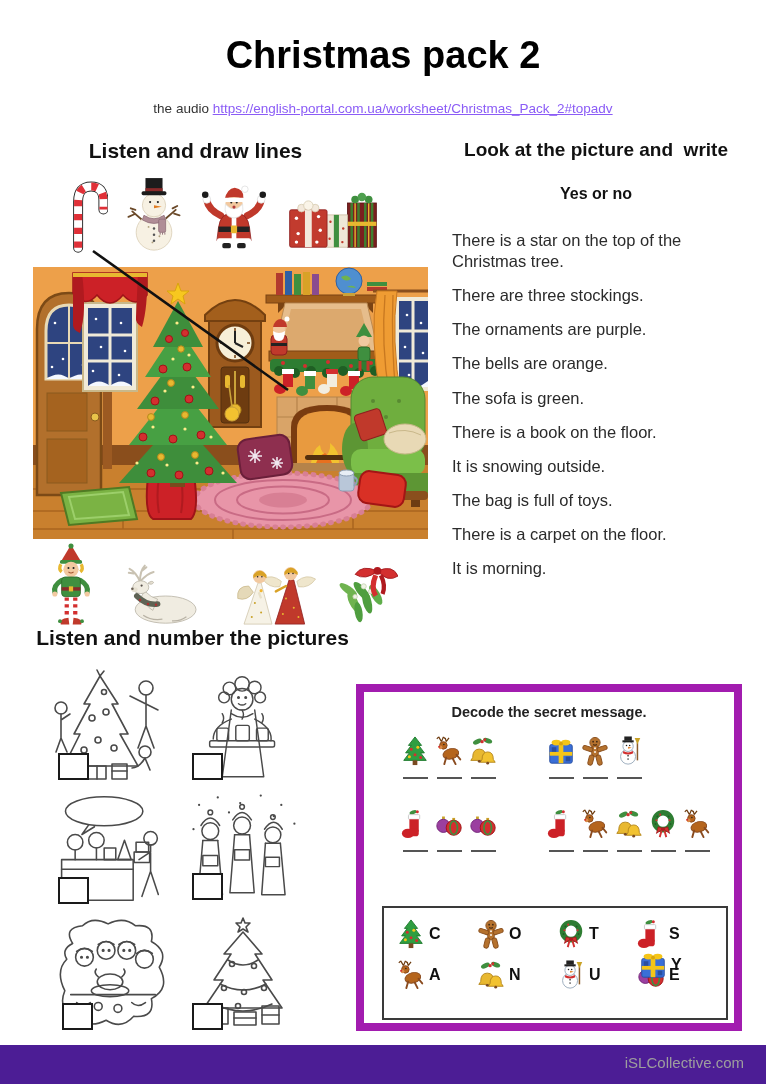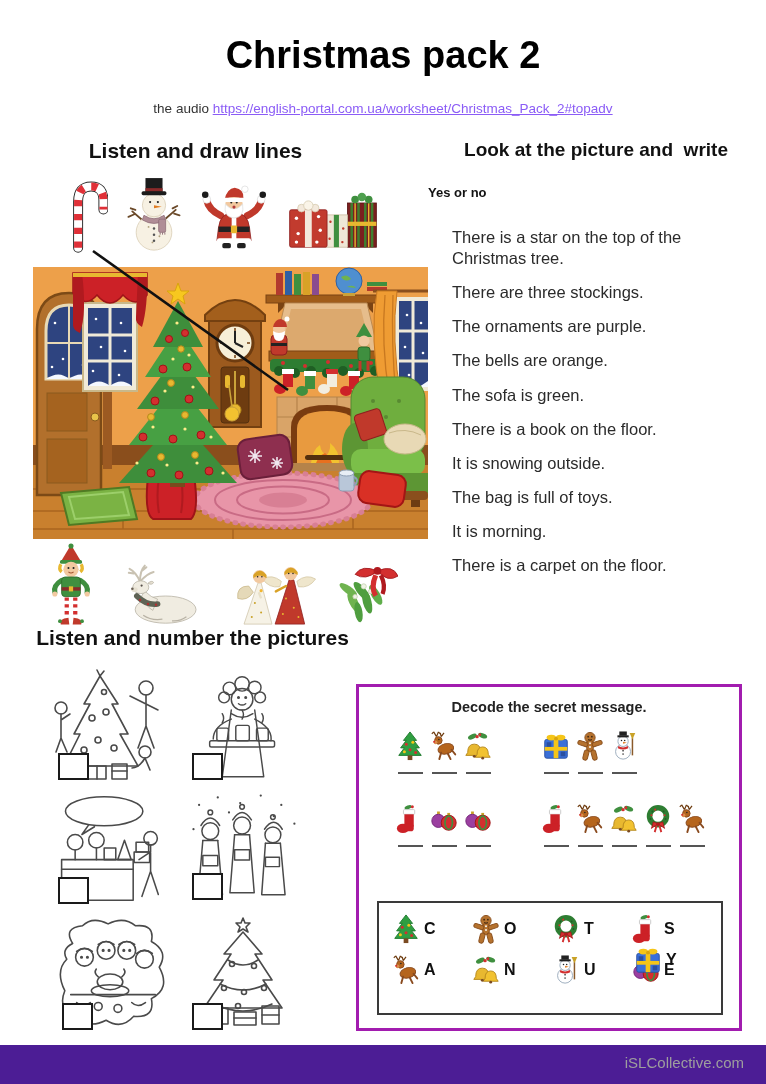--- a/index.html
+++ b/index.html
@@ -24,36 +24,36 @@
   .p-presents svg{width:98px;height:68px;}
   .p-elf svg{width:46px;height:85px;}
   .p-deer svg{width:92px;height:64px;}
   .p-angels svg{width:92px;height:70px;}
   .p-mistletoe svg{width:60px;height:73px;}
   .scene{position:absolute;left:33px;top:267px;width:395px;height:272px;}
   .scene svg{width:100%;height:100%;display:block;}
   .overlay{position:absolute;left:0;top:0;width:766px;height:1084px;pointer-events:none;z-index:5;}
   .right-col{position:absolute;left:428px;top:139px;width:336px;}
   .h-right1{text-align:center;font-size:19px;font-weight:700;color:#111;white-space:pre;}
-  .h-right2{font-size:13px;font-weight:700;color:#111;margin-top:24px;}
+  .h-right2{text-align:center;font-size:16px;font-weight:700;color:#111;margin-top:24px;}
   .statements{margin:27px 0 0 24px;font-size:16.5px;color:#2b2b2b;}
   .statement{margin-bottom:13px;line-height:1.28;padding-right:40px;}
   .grid{position:absolute;left:48px;top:662px;width:270px;height:372px;}
   .cell{position:absolute;width:122px;height:122px;}
   .cell:nth-child(1){left:0;top:0;}
   .cell:nth-child(2){left:134px;top:12px;height:110px;}
   .cell:nth-child(3){left:0;top:128px;height:118px;}
   .cell:nth-child(4){left:134px;top:128px;height:114px;}
   .cell:nth-child(5){left:4px;top:252px;height:120px;}
   .cell:nth-child(6){left:134px;top:246px;height:126px;}
   .cell svg.sketch{width:100%;height:100%;display:block;}
   .num-box{position:absolute;left:10px;bottom:4px;width:27px;height:23px;
            border:2.5px solid #1a1a1a;background:#fff;}
   .decode{position:absolute;left:356px;top:684px;width:386px;height:347px;
-          border:3px solid #a21caf;background:#fff;box-sizing:border-box;}
+          border:8px solid #a21caf;background:#fff;box-sizing:border-box;}
   .decode-title{text-align:center;margin-top:12px;font-size:14.5px;font-weight:600;color:#222;}
   .decode-row{display:flex;margin:16px 0 0 34px;}
   .decode-row2{margin-top:30px;}
   .word-gap{width:44px;}
   .decode-word{display:flex;}
   .decode-cell{width:34px;display:flex;flex-direction:column;align-items:center;}
   .decode-cell svg{width:30px;height:30px;display:block;}
   .blank{width:25px;height:6px;border-bottom:2.5px solid #555;margin-top:5px;}
   .key-box{position:absolute;left:18px;top:214px;width:346px;height:114px;
            border:2px solid #3a3a3a;box-sizing:border-box;}
@@ -858,22 +858,22 @@
     <div class="h-right2">Yes or no</div>
     <div class="statements">
         <div class="statement">There is a star on the top of  the Christmas tree.</div>
         <div class="statement">There are three stockings.</div>
         <div class="statement">The ornaments are purple.</div>
         <div class="statement">The bells are orange.</div>
         <div class="statement">The sofa is green.</div>
         <div class="statement">There is a book on the floor.</div>
         <div class="statement">It is snowing outside.</div>
         <div class="statement">The bag is full of toys.</div>
+        <div class="statement">There is a carpet on the floor.</div>
         <div class="statement">It is morning.</div>
-        <div class="statement">There is a carpet on the floor.</div>
       </div>
   </div>
 
   <div class="decode">
     <div class="decode-title">Decode the secret message.</div>
     <div class="decode-row">
         <div class="decode-word">
           <div class="decode-cell">
             <svg>
               <use href="#sym-tree"></use>

